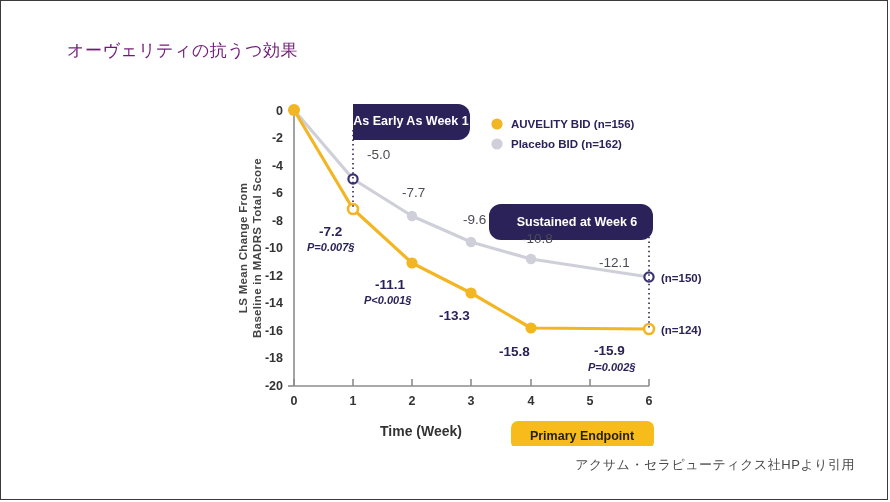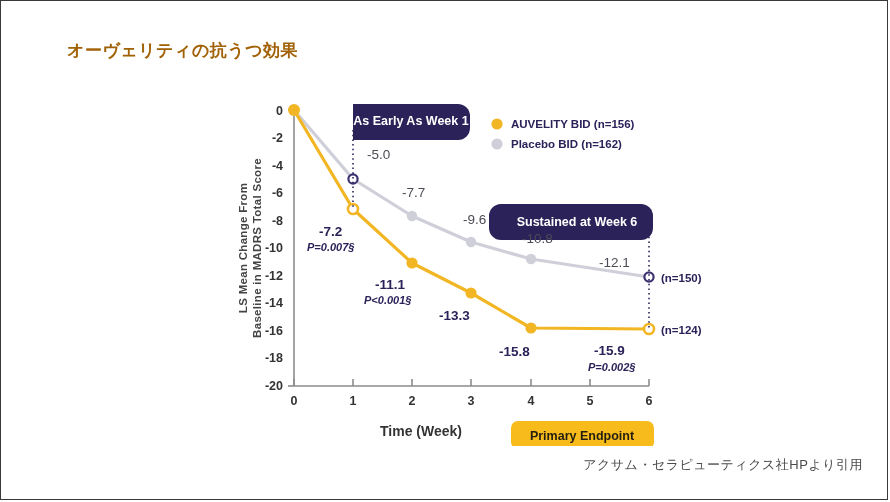--- a/index.html
+++ b/index.html
@@ -7,24 +7,24 @@
     width:890px;height:502px;background:#ffffff;
     font-family:"Liberation Sans","DejaVu Sans",sans-serif;
     overflow:hidden;
   }
   #slide{
     position:relative;width:888px;height:500px;
     border:1px solid #3a3a3a;background:#fff;box-sizing:border-box;
   }
   #slide-title{
     position:absolute;left:66px;top:38px;
-    font-size:17px;font-weight:bold;color:#a16207;letter-spacing:.5px;
+    font-size:17px;font-weight:normal;color:#701a75;letter-spacing:.5px;
   }
   #footer-note{
-    position:absolute;right:24px;top:455px;
+    position:absolute;right:32px;top:455px;
     font-size:13px;color:#4a4a4a;letter-spacing:.5px;
   }
   #chart-area{position:absolute;left:230px;top:95px;width:640px;height:350px;}
   svg{display:block;}
   .axis-line{stroke:#8c8c8c;stroke-width:1.6;fill:none;}
   .tick{stroke:#8c8c8c;stroke-width:1.6;}
   .ticklabel{font-family:"Liberation Sans",sans-serif;font-size:12.5px;font-weight:bold;fill:#333;}
   .ylab{font-family:"Liberation Sans",sans-serif;font-size:11.5px;font-weight:bold;fill:#444;letter-spacing:.3px;}
   .xtitle{font-family:"Liberation Sans",sans-serif;font-size:14px;font-weight:bold;fill:#333;}
   .series-auv{stroke:#F2B624;stroke-width:3.2;fill:none;stroke-linejoin:round;stroke-linecap:round;}

